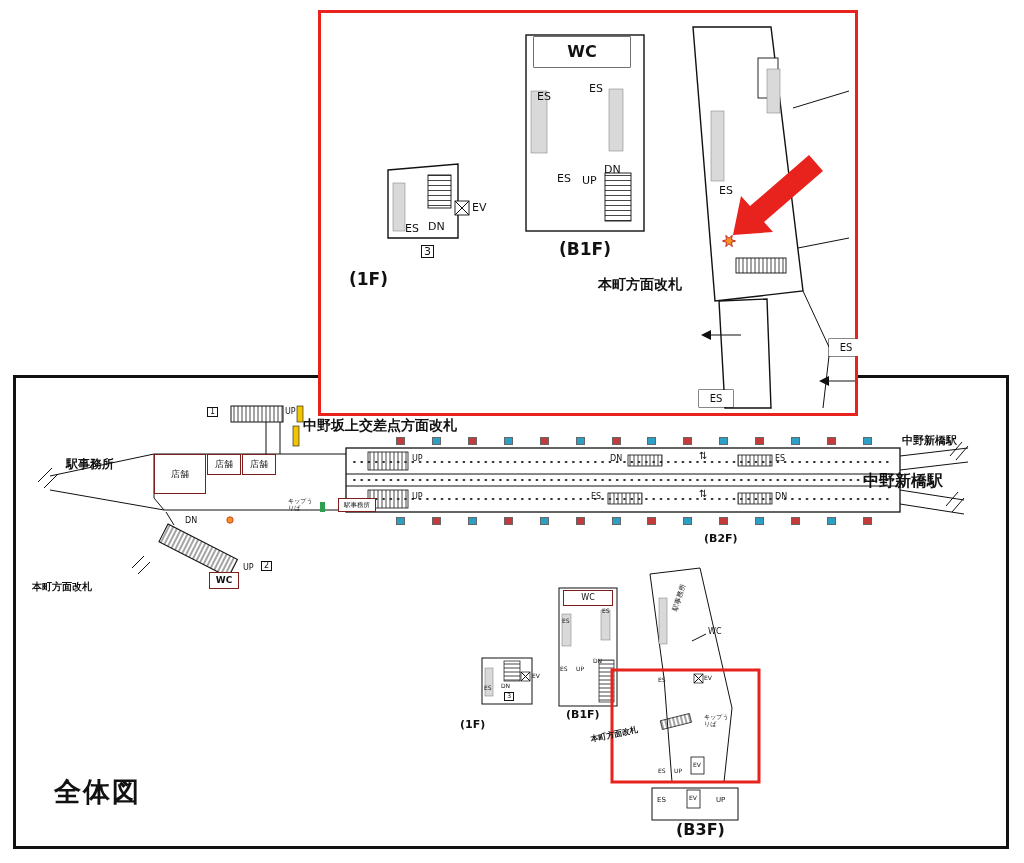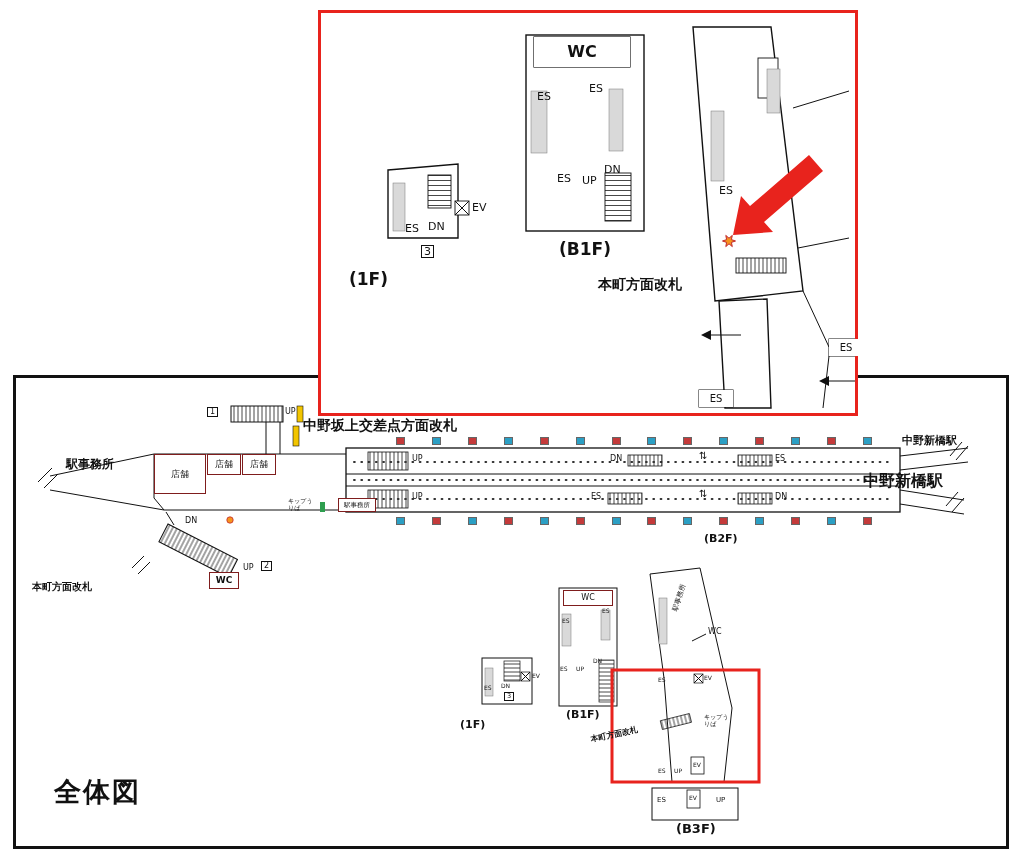--- a/index.html
+++ b/index.html
@@ -213,21 +213,21 @@
     <span class="t" style="left:688px;top:297px;font-size:6px">EV</span>
     <span class="t wrap" style="left:688px;top:336px;width:28px;font-size:6px">キップうりば</span>
     <span class="t b" style="left:574px;top:358px;font-size:8px;transform:rotate(-12deg);transform-origin:0 0">本町方面改札</span>
     <span class="t" style="left:642px;top:390px;font-size:6px">ES</span>
     <span class="t" style="left:658px;top:390px;font-size:6px">UP</span>
     <span class="t" style="left:677px;top:384px;font-size:6px">EV</span>
 
     <span class="t" style="left:641px;top:419px;font-size:7px">ES</span>
     <span class="t" style="left:673px;top:417px;font-size:6px">EV</span>
     <span class="t" style="left:700px;top:419px;font-size:7px">UP</span>
-    <span class="t b" style="left:660px;top:444px;font-size:13px">(B3F)</span>
+    <span class="t b" style="left:660px;top:444px;font-size:16px">(B3F)</span>
   </div>
 
   <div id="inset" class="panel">
     <svg width="534" height="400" viewBox="0 0 534 400">
       <defs>
         <pattern id="inl" width="4" height="4" patternUnits="userSpaceOnUse">
             <path d="M2 0V4" stroke="#333" stroke-width="0.9"></path>
           </pattern>
         <pattern id="inh" width="5" height="5" patternUnits="userSpaceOnUse">
             <path d="M0 2.5H5" stroke="#333" stroke-width="0.9"></path>

